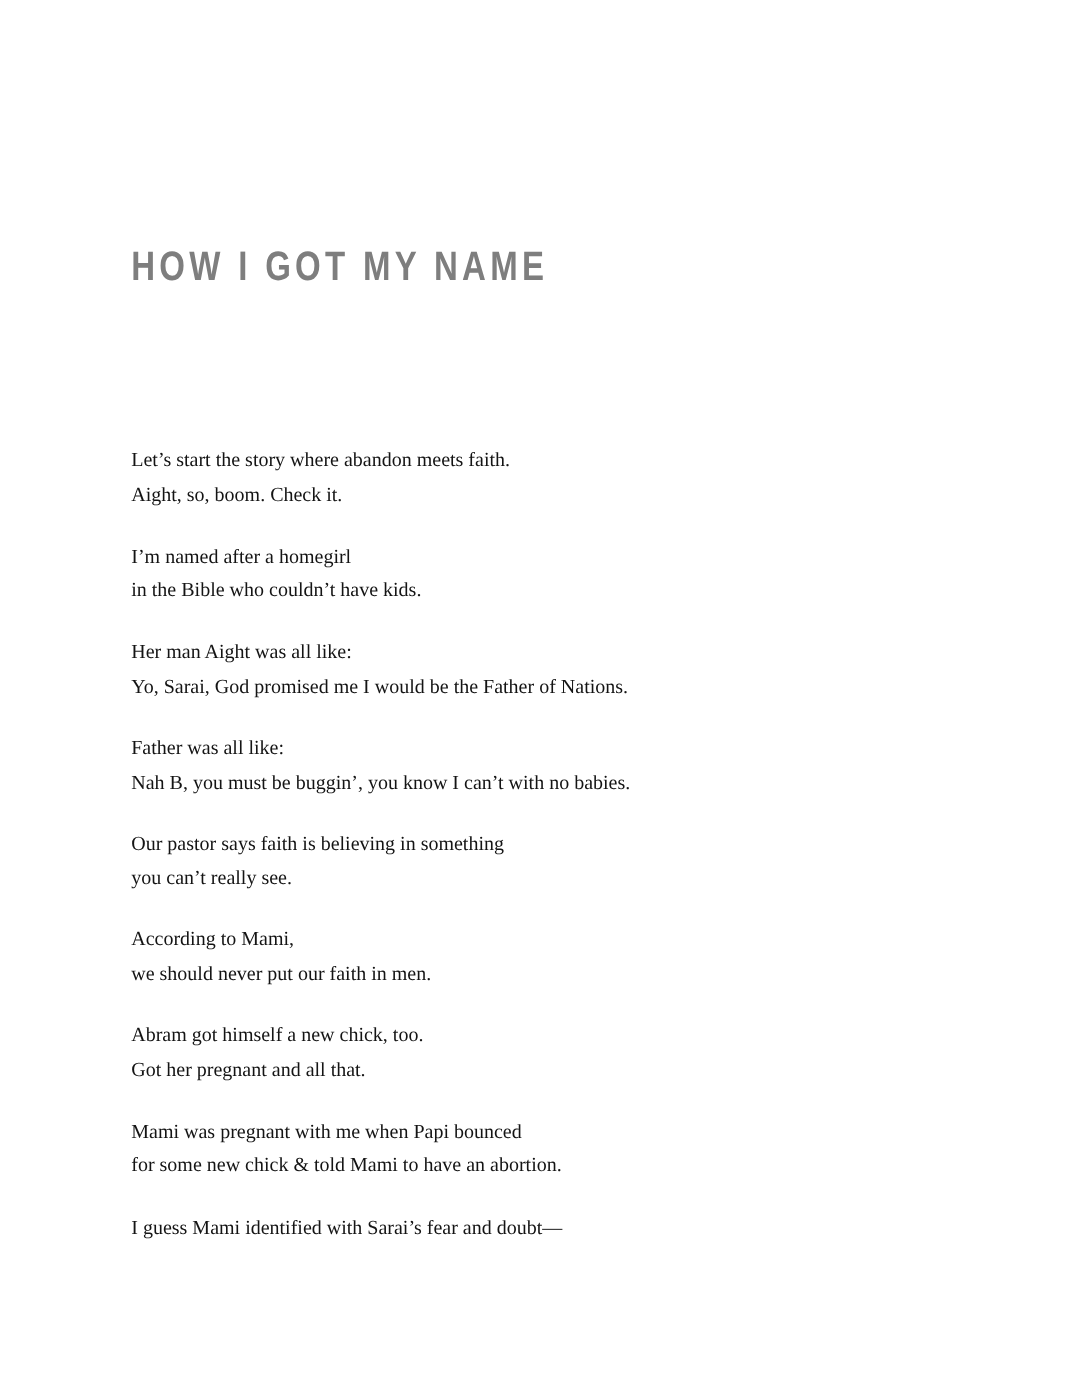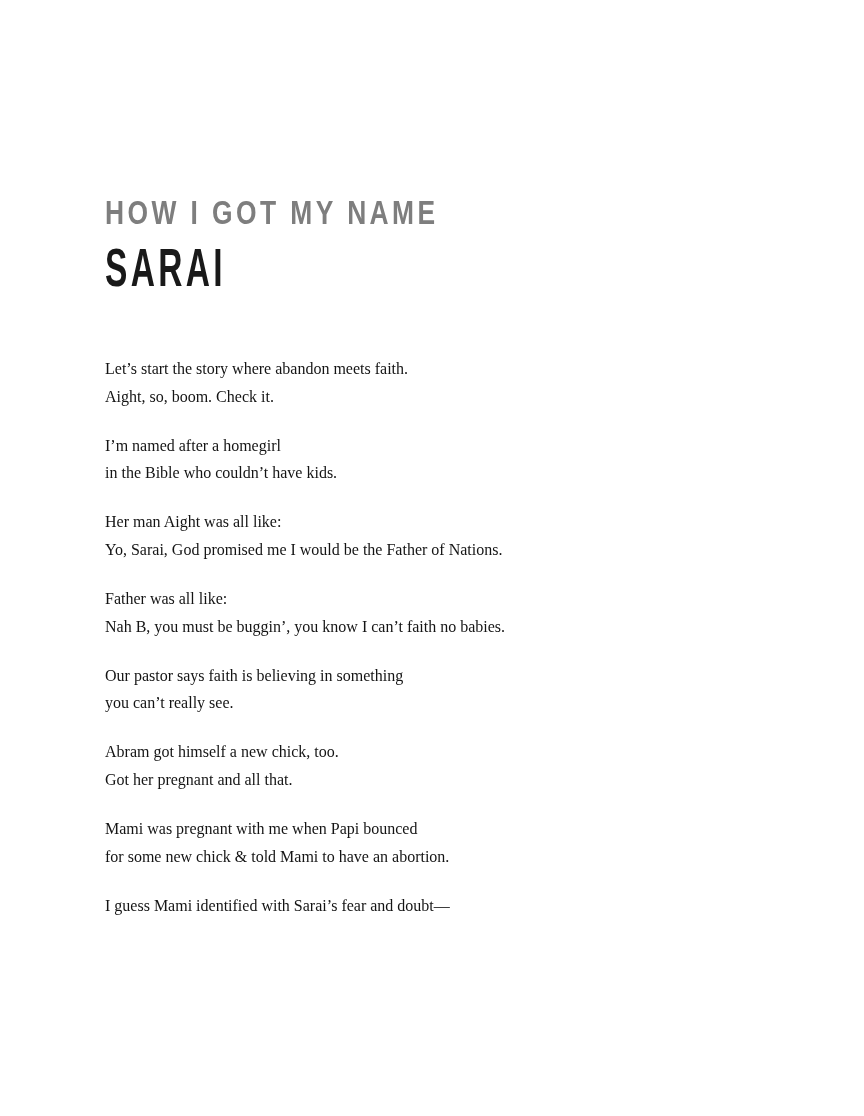--- a/index.html
+++ b/index.html
@@ -65,23 +65,20 @@
 </style>
 </head>
 <body>
 
 <div class="page">
 
   <div class="titleblock">
     <div>
       <span class="kicker">HOW I GOT MY NAME</span>
     </div>
-    <div>
-      <span class="booktitle">SARAI</span>
-    </div>
   </div>
 
   <div class="poem">
 
     <div class="stanza">
       <div class="poem-line">Let’s start the story where abandon meets faith.</div>
       <div class="poem-line">Aight, so, boom. Check it.</div>
     </div>
 
     <div class="stanza">
@@ -89,28 +86,32 @@
       <div class="poem-line">in the Bible who couldn’t have kids.</div>
     </div>
 
     <div class="stanza">
       <div class="poem-line">Her man Aight was all like:</div>
       <div class="poem-line italic">Yo, Sarai, God promised me I would be the Father of Nations.</div>
     </div>
 
     <div class="stanza">
       <div class="poem-line">Father was all like:</div>
-      <div class="poem-line italic">Nah B, you must be buggin’, you know I can’t faith no babies.</div>
+      <div class="poem-line italic">Nah B, you must be buggin’, you know I can’t with no babies.</div>
     </div>
 
     <div class="stanza">
       <div class="poem-line">Our pastor says faith is believing in something</div>
       <div class="poem-line">you can’t really see.</div>
     </div>
 
+    <div class="stanza">
+      <div class="poem-line">According to Mami,</div>
+      <div class="poem-line">we should never put our faith in men.</div>
+    </div>
 
     <div class="stanza">
       <div class="poem-line">Abram got himself a new chick, too.</div>
       <div class="poem-line">Got her pregnant and all that.</div>
     </div>
 
     <div class="stanza">
       <div class="poem-line">Mami was pregnant with me when Papi bounced</div>
       <div class="poem-line">for some new chick &amp; told Mami to have an abortion.</div>
     </div>

